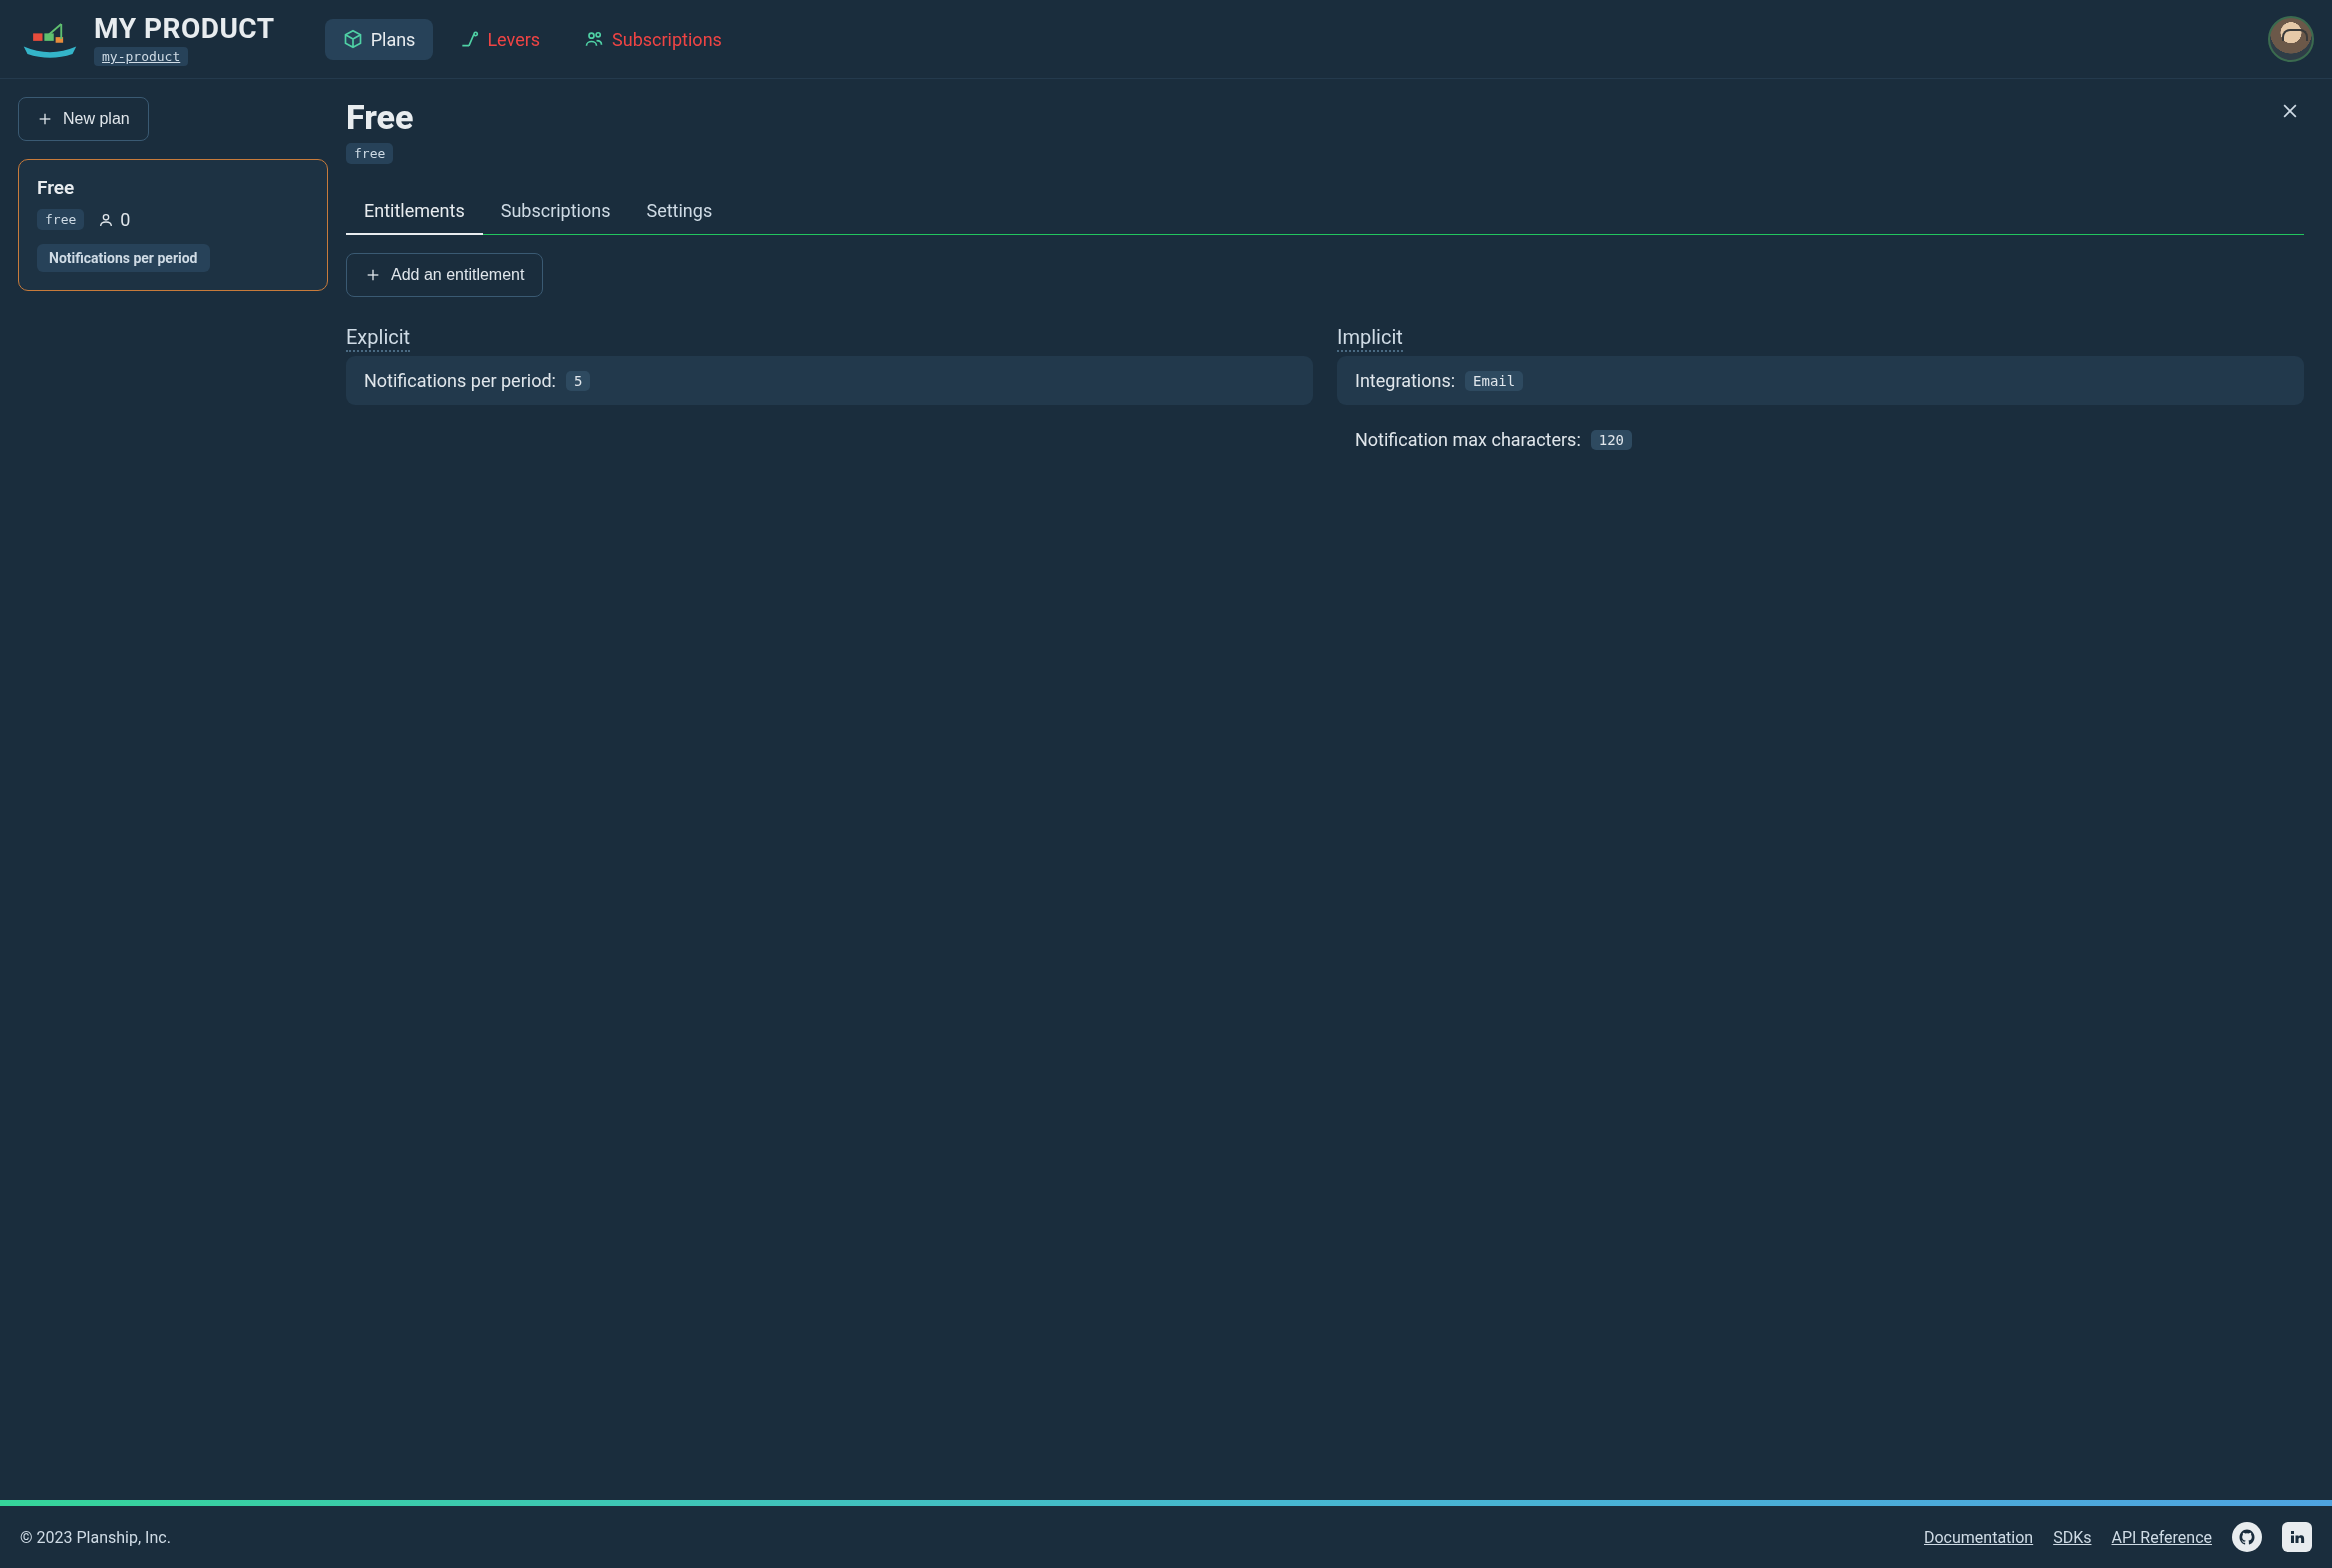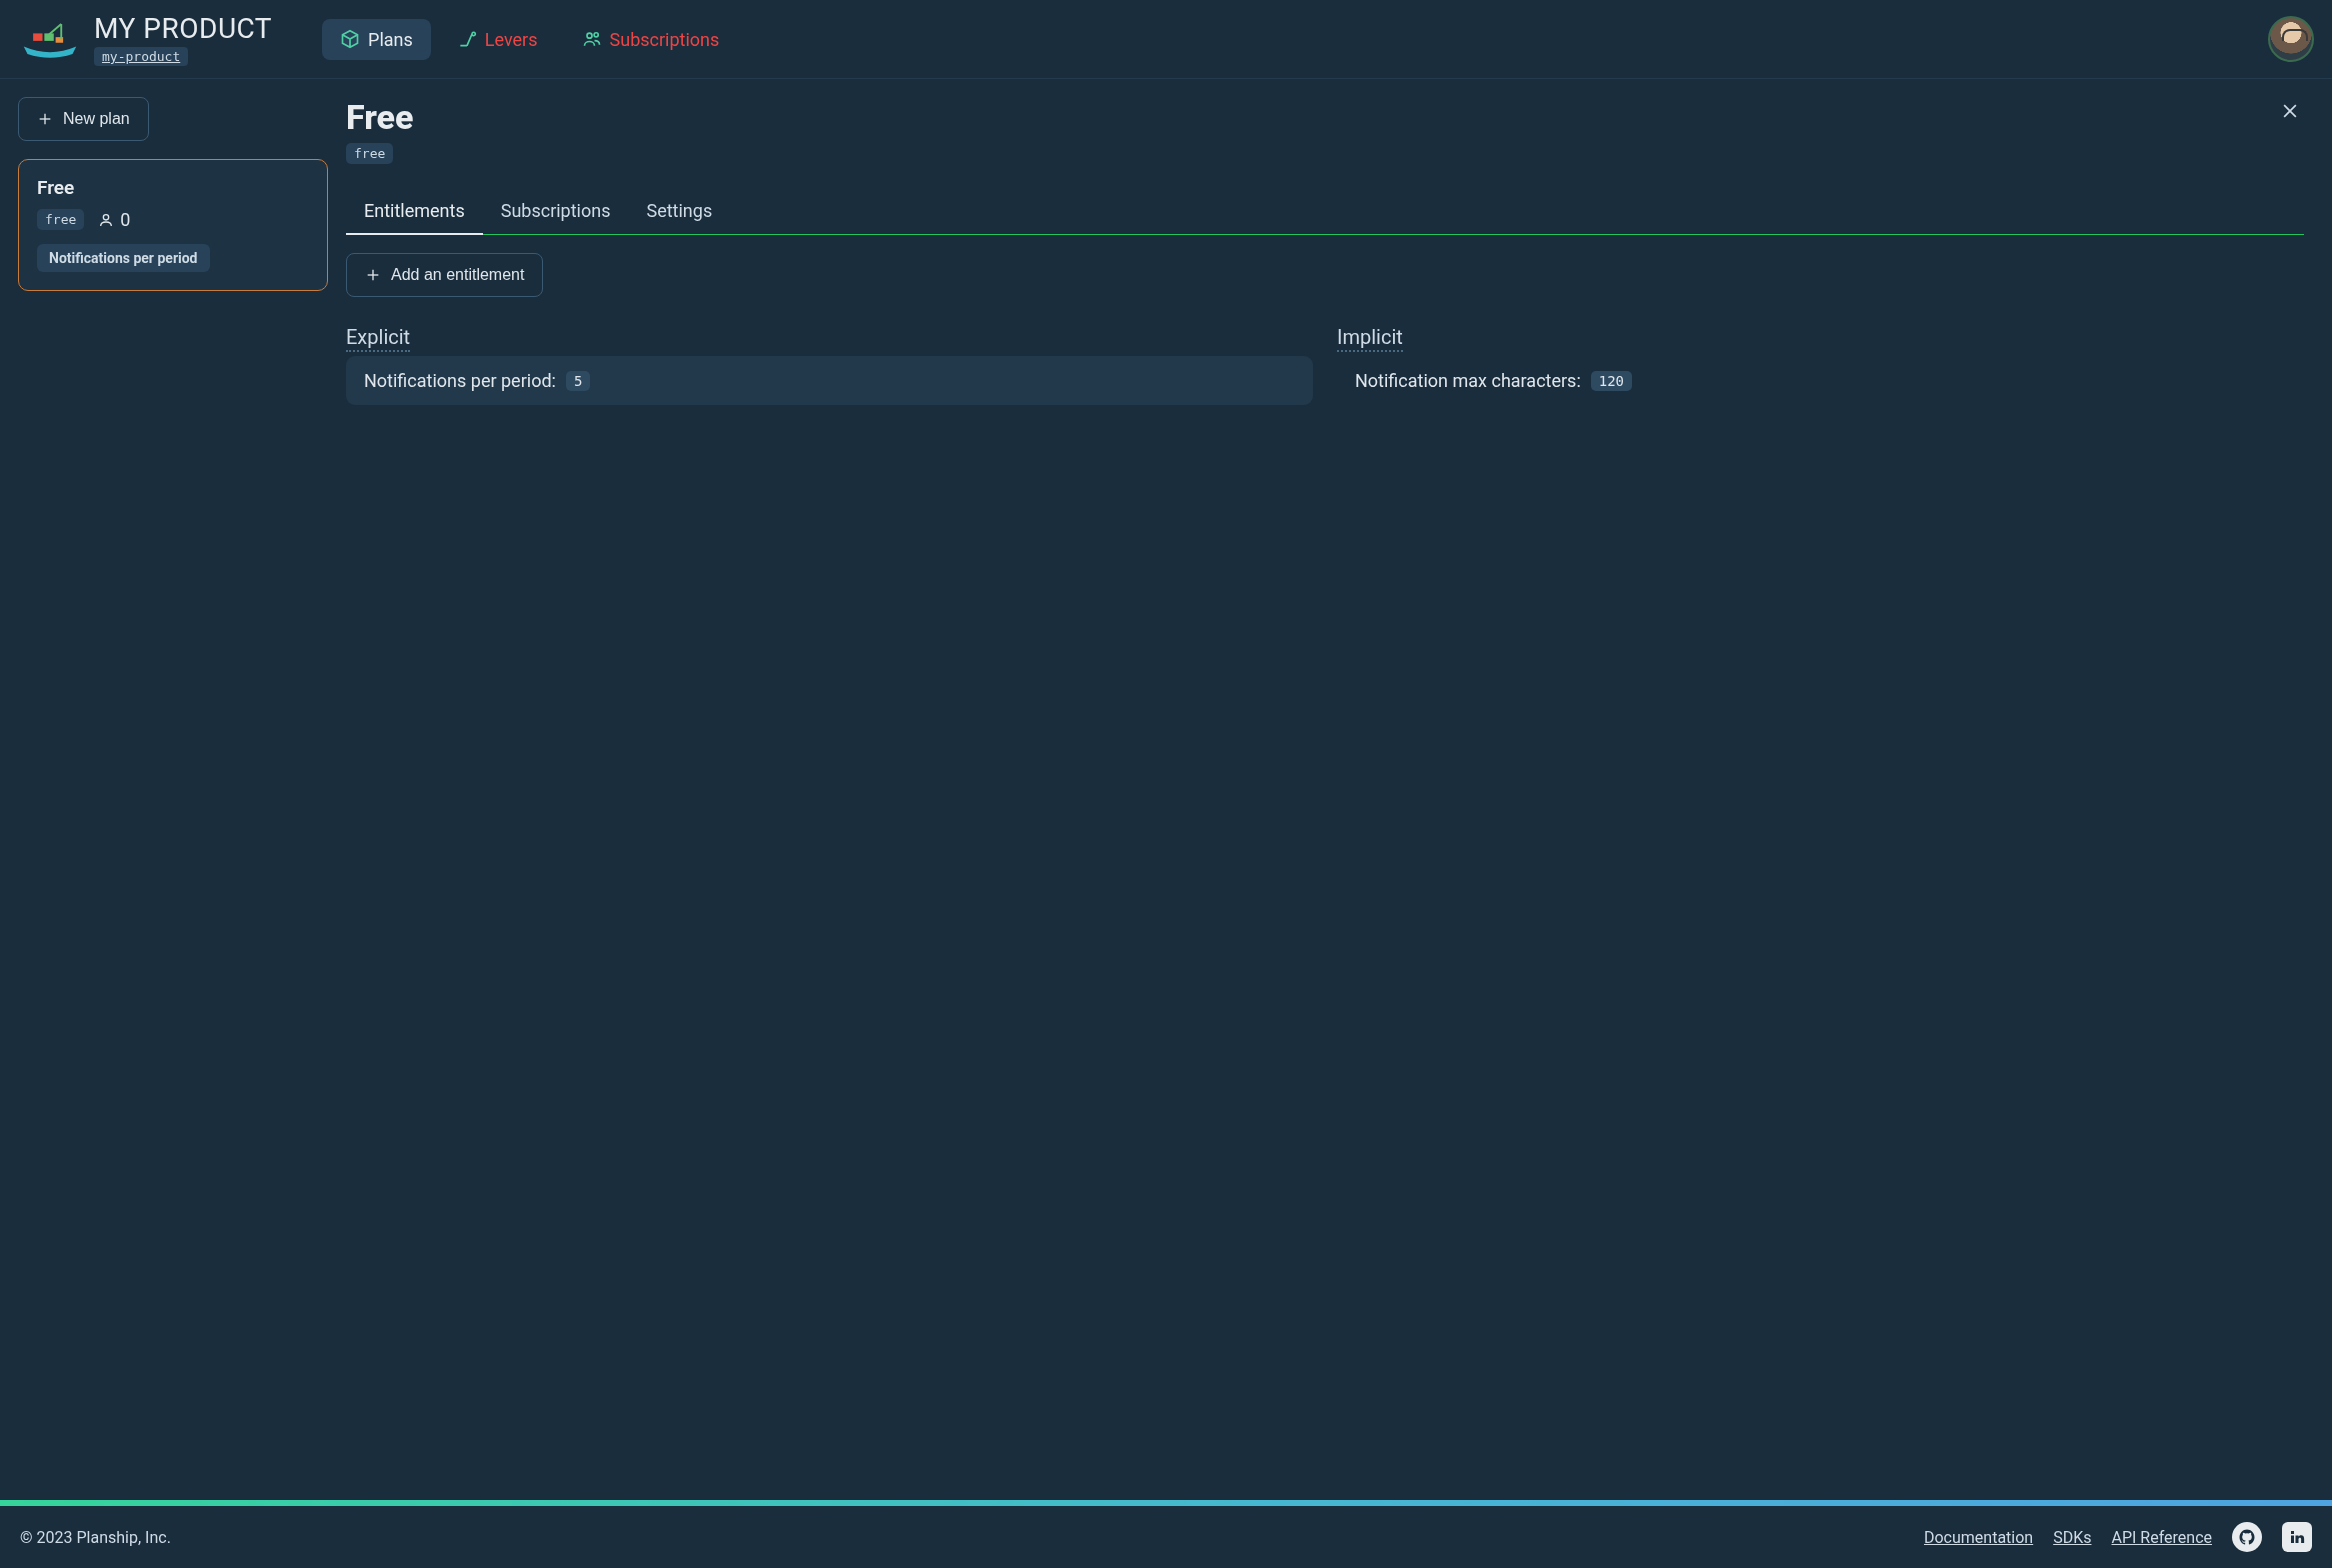--- a/index.html
+++ b/index.html
@@ -21,21 +21,21 @@
     padding: 12px 18px;
     border-bottom: 1px solid #243a4d;
   }
   .logo {
     width: 64px; height: 44px;
     display: flex; align-items: center; justify-content: center;
     margin-right: 12px;
   }
   .logo svg { width: 60px; height: 44px; }
   .product-block { display: flex; flex-direction: column; margin-right: 24px; }
-  .product-name { font-size: 28px; font-weight: 400; color: #e8ecef; letter-spacing: .5px; }
+  .product-name { font-size: 28px; font-weight: 700; color: #e8ecef; letter-spacing: .5px; }
   .product-slug {
     display: inline-block;
     font-family: "SFMono-Regular", Consolas, monospace;
     font-size: 13px;
     background: #274259;
     color: #cfdbe5;
     padding: 2px 8px;
     border-radius: 4px;
     margin-top: 2px;
     width: fit-content;
@@ -314,20 +314,24 @@
     <div class="section-row">
       <div class="section-col">
         <div class="section-label">Explicit</div>
         <div class="ent-row">
           <span>Notifications per period:</span>
           <span class="ent-value">5</span>
         </div>
       </div>
       <div class="section-col">
         <div class="section-label">Implicit</div>
+        <div class="ent-row">
+          <span>Integrations:</span>
+          <span class="ent-value">Email</span>
+        </div>
         <div class="ent-row plain">
           <span>Notification max characters:</span>
           <span class="ent-value">120</span>
         </div>
       </div>
     </div>
   </div>
 </div>
 
 <div class="footer-stripe"></div>

